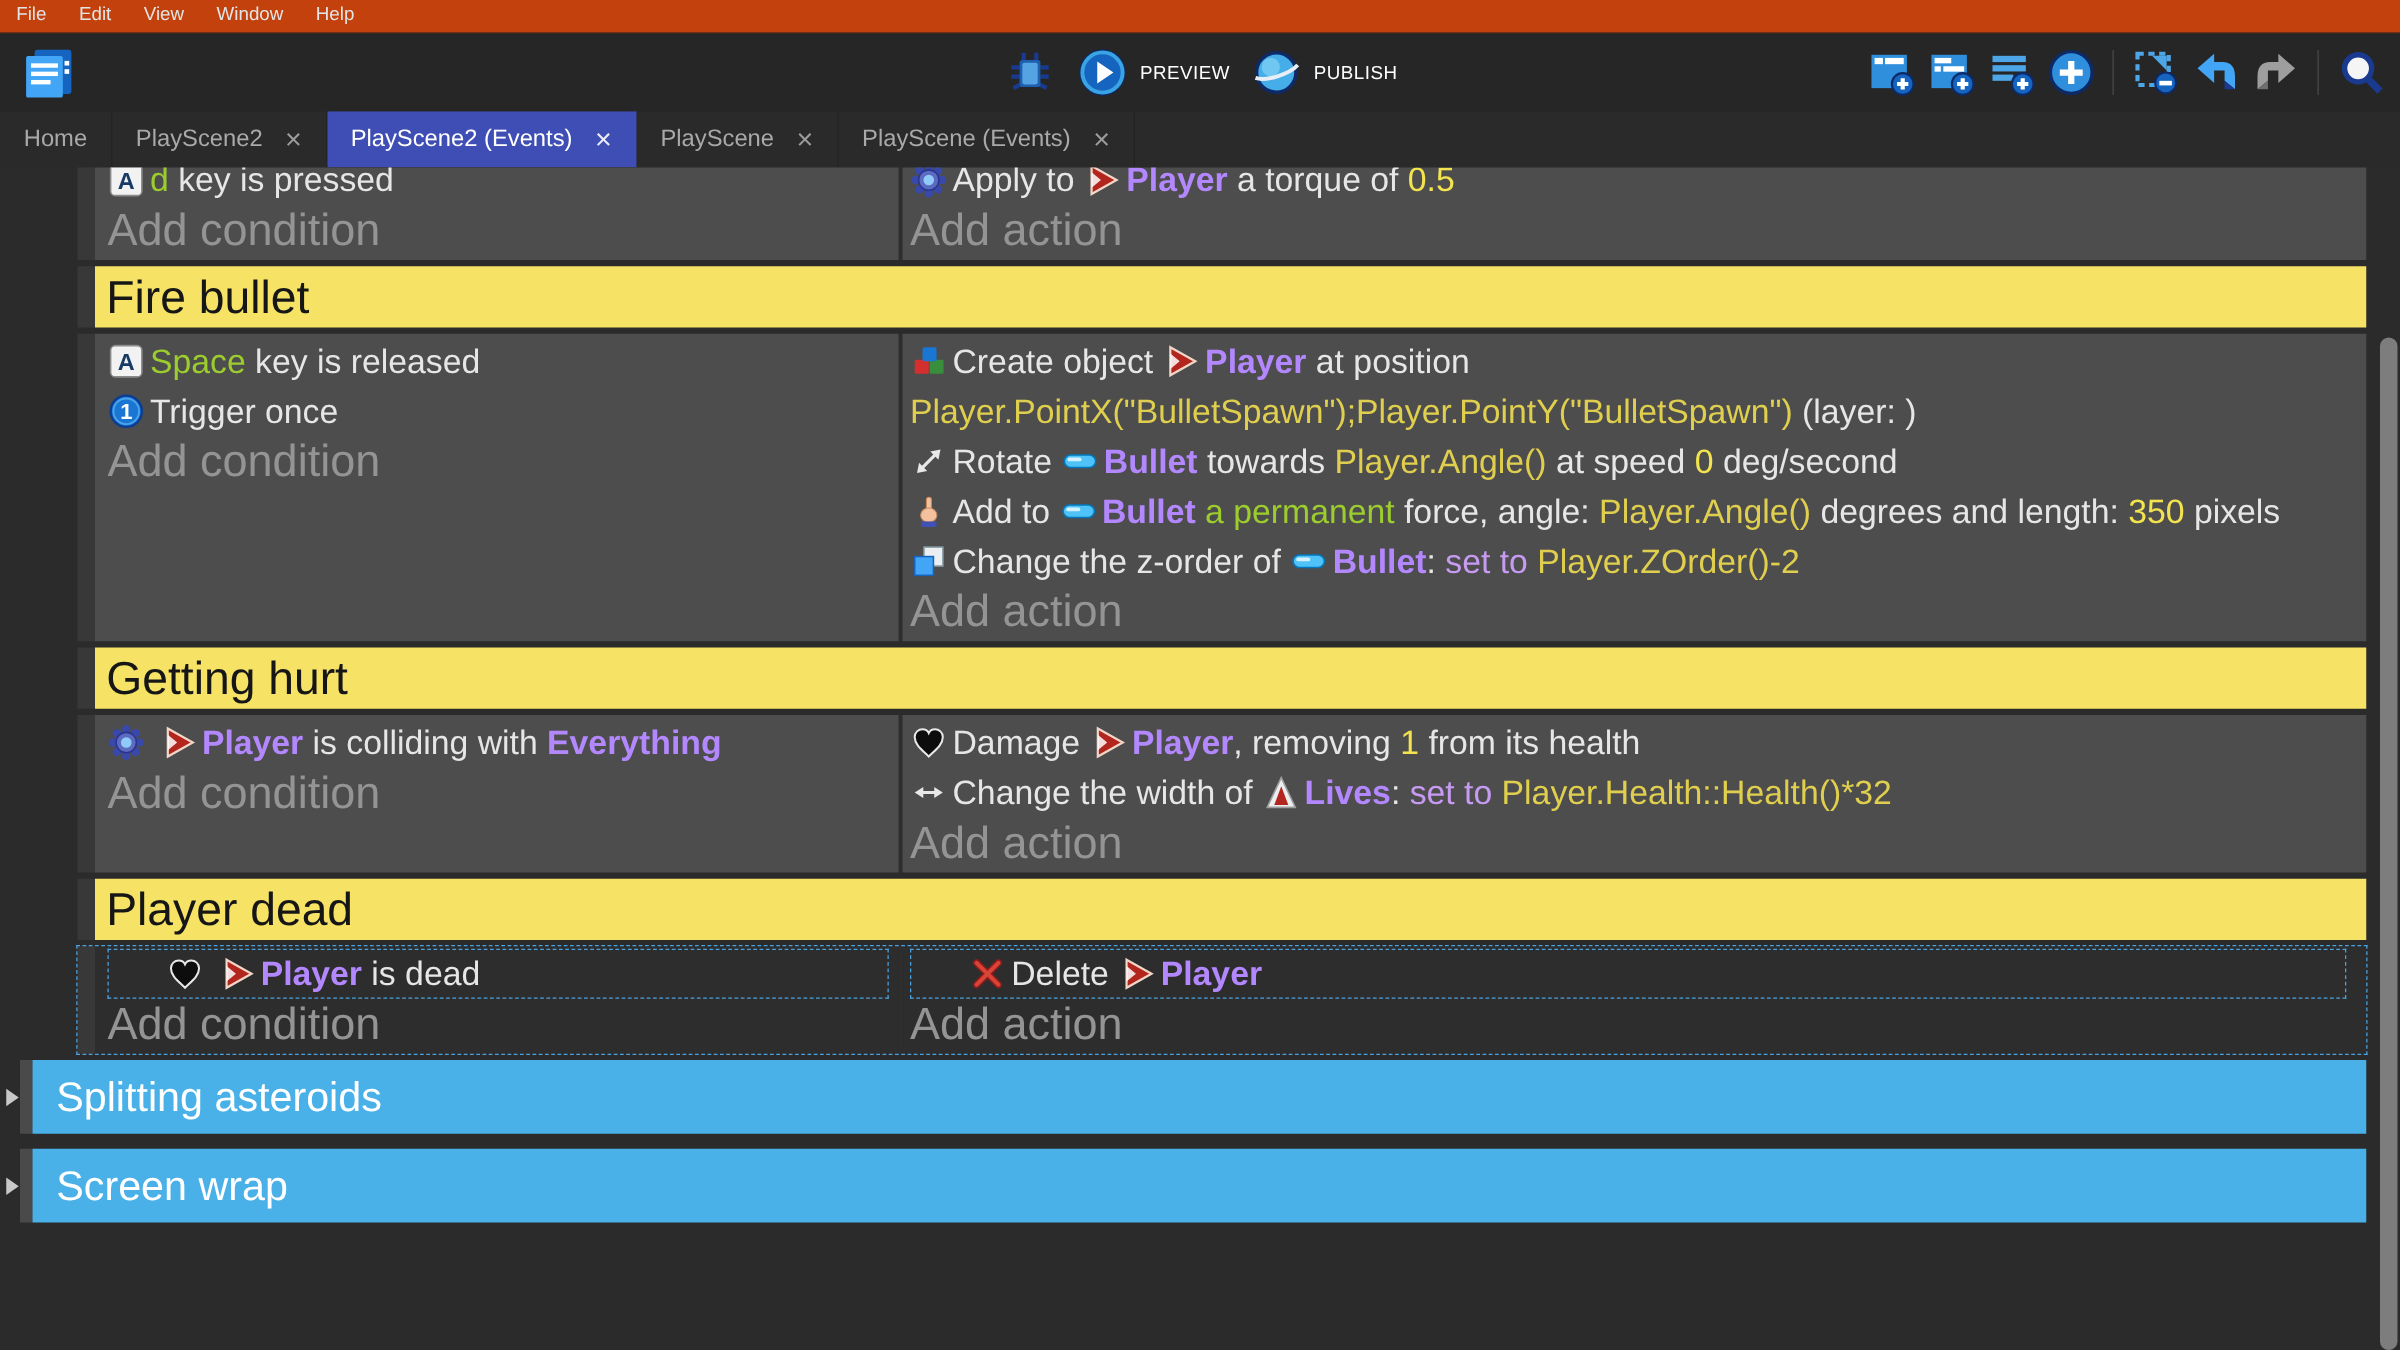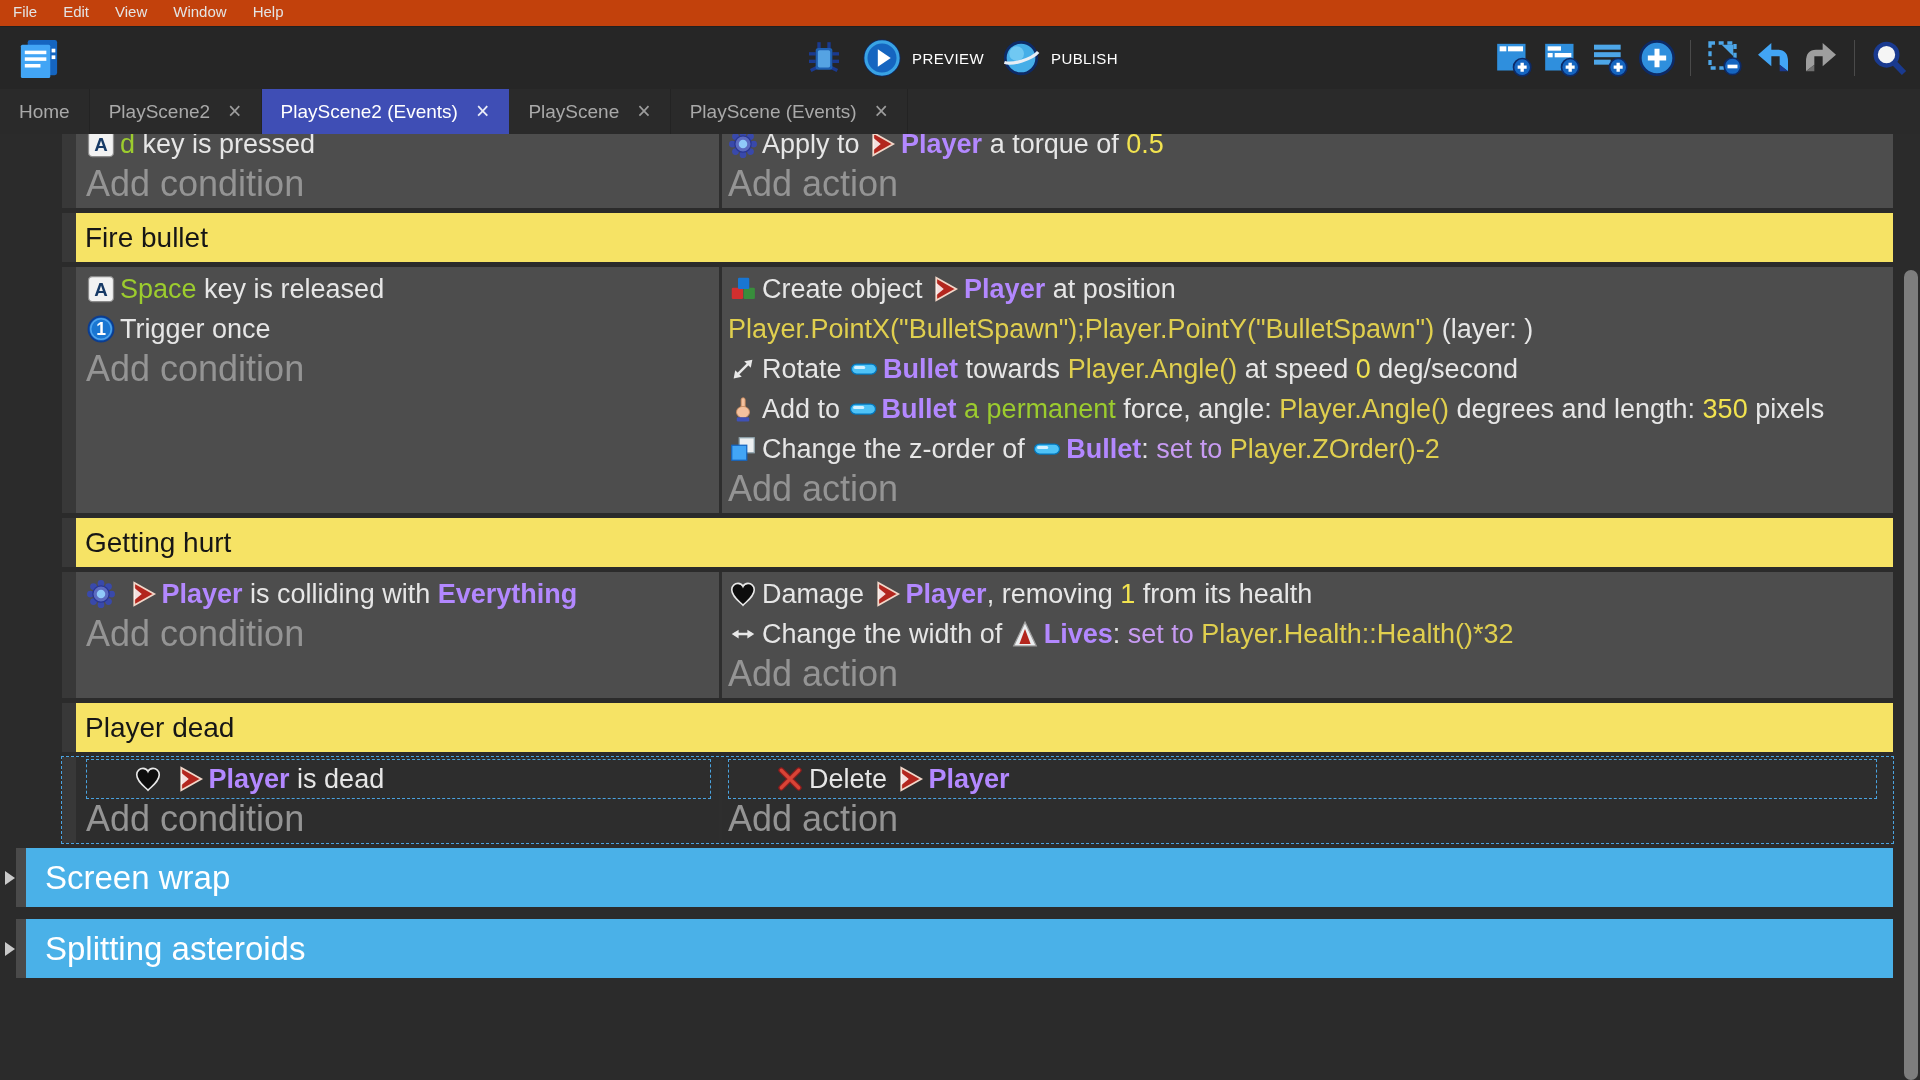--- a/index.html
+++ b/index.html
@@ -48,21 +48,21 @@
   .c-o { color:#b388ff; font-weight:bold; }
   .c-e { color:#e0cf4e; }
   .c-n { color:#f2e34f; }
   .c-g { color:#9ccc2e; }
   .c-s { color:#c79bf2; }
   .ev-row.sel .cond-cell, .ev-row.sel .act-cell { background:#2d2d2d; }
   .ev-row.sel { outline:1px dashed #4aa3e0; }
   .ev-row.sel .ins-line { outline:1px dashed #4aa3e0; outline-offset:-1px;padding-left:47px; }
   
   .comment-row { display:flex; margin:0 27px 5px 62px; height:49px; }
-  .comment-body { flex:1; background:#f6e365; color:#161616; font-size:28px;
+  .comment-body { flex:1; background:#f6e365; color:#161616; font-size:37px;
                   display:flex; align-items:center; padding-left:9px; }
   
   .group-row { display:flex; margin:3px 27px 12px 16px; height:59px; position:relative; }
   .group-grip { width:10px; background:#4a4a4a; flex:none; }
   .group-body { flex:1; background:#4ab1e8; color:#ffffff; font-size:33px;
                 display:flex; align-items:center; padding-left:19px; }
   .group-arrow { position:absolute; left:-11px; top:50%; transform:translateY(-50%);
                  width:0; height:0; border-left:10px solid #c9c9c9;
                  border-top:7px solid transparent; border-bottom:7px solid transparent; cursor:pointer; }
   
@@ -378,22 +378,22 @@
               </svg></span><span>Delete </span><span class="icn"><svg viewBox="0 0 24 24">
                 <polygon points="5,3 21,12 5,21" fill="#b3261e" stroke="#f2d7c9" stroke-width="1.4"></polygon>
                 <polygon points="5,7 11,12 5,17" fill="#ffffff" opacity=".85"></polygon>
               </svg></span><span class="c-o">Player</span></div>
           <div class="add-line">Add action</div>
         </div>
       </div>
       <div class="group-row">
         <div class="group-arrow"></div>
         <div class="group-grip"></div>
-        <div class="group-body">Screen wrap</div>
+        <div class="group-body">Splitting asteroids</div>
       </div>
       <div class="group-row">
         <div class="group-arrow"></div>
         <div class="group-grip"></div>
-        <div class="group-body">Splitting asteroids</div>
+        <div class="group-body">Screen wrap</div>
       </div>
     </div>
   <div class="scroll-thumb"></div>
 </div>
 
 </body></html>

